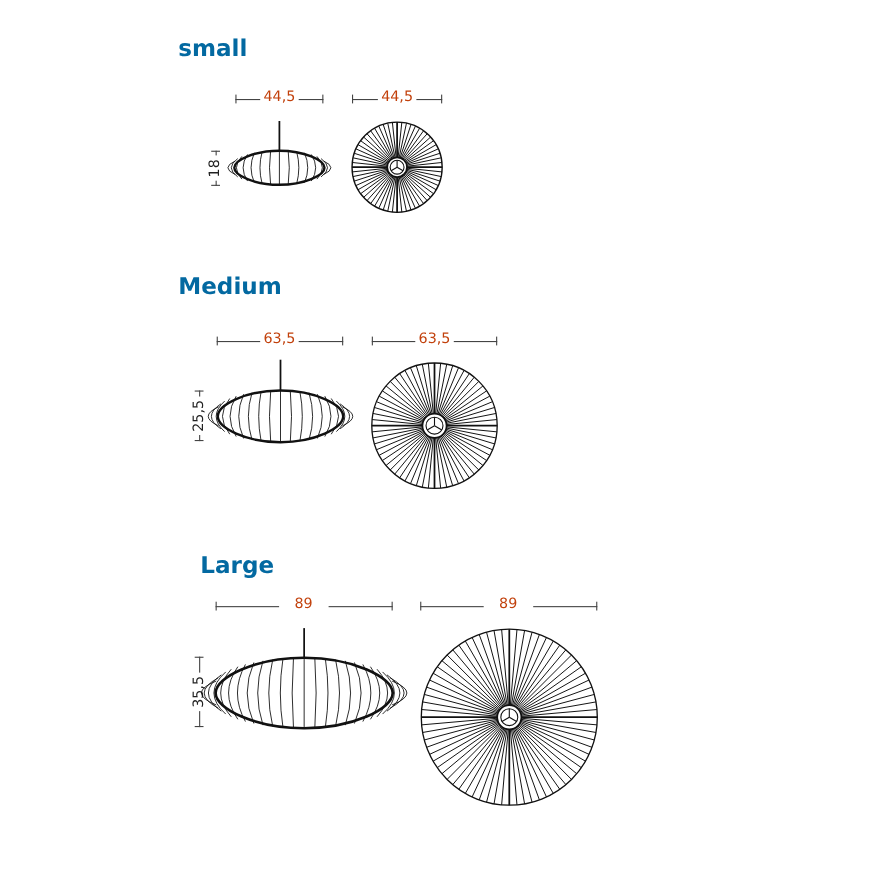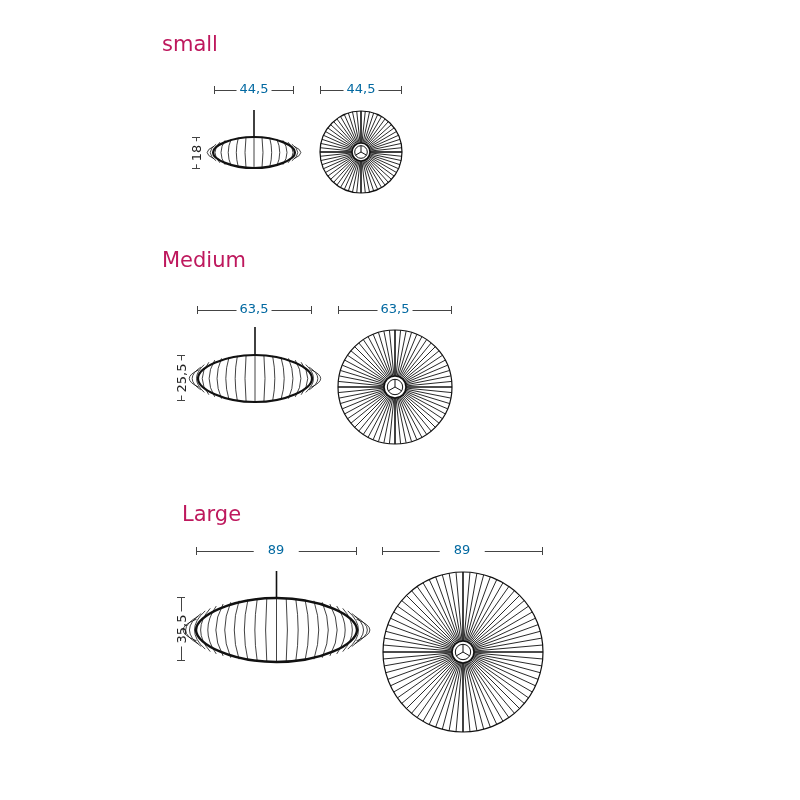--- a/index.html
+++ b/index.html
@@ -1,22 +1,22 @@
 <!DOCTYPE html>
 <html><head>
   <meta charset="utf-8">
   <style>
     html, body { margin: 0; padding: 0; background: #ffffff; }
     body { width: 800px; height: 800px; position: relative; overflow: hidden;
            font-family: "DejaVu Sans", "Liberation Sans", sans-serif; color: #111; }
-    .size-title { position: absolute; font-size: 21px; font-weight: normal; color: #be185d; margin: 0; }
+    .size-title { position: absolute; font-size: 21px; font-weight: bold; color: #0369a1; margin: 0; }
     .dim { position: absolute; height: 14px; }
     .dim .line { position: absolute; top: 7px; height: 0; border-top: 1px solid #444; }
     .dim .tick { position: absolute; top: 3px; width: 0; height: 8px; border-left: 1px solid #444; }
-    .dim .label { position: absolute; top: -2px; font-size: 13px; color: #0369a1; background: #fff; padding: 0 3px; transform: translateX(-50%); white-space: nowrap; }
+    .dim .label { position: absolute; top: -2px; font-size: 13px; color: #c2410c; background: #fff; padding: 0 3px; transform: translateX(-50%); white-space: nowrap; }
     .vdim { position: absolute; width: 14px; }
     .vdim .vline { position: absolute; left: 7px; width: 0; border-left: 1px solid #444; }
     .vdim .vtick { position: absolute; left: 3px; width: 8px; height: 0; border-top: 1px solid #444; }
     .vdim .vlabel { position: absolute; left: 7px; font-size: 13px; color: #222; background: #fff; padding: 0 3px;
                     transform: translate(-50%, -50%) rotate(-90deg); white-space: nowrap; }
     svg { position: absolute; overflow: visible; }
   </style>
 </head>
 <body>
 

